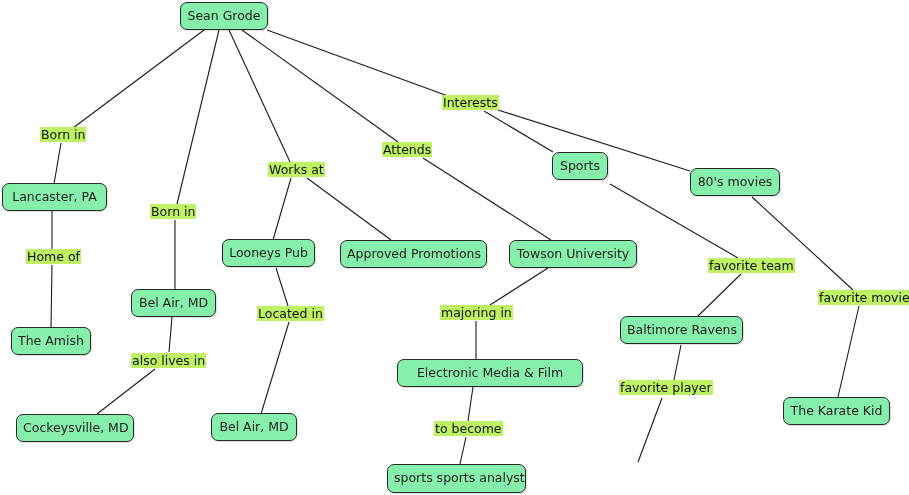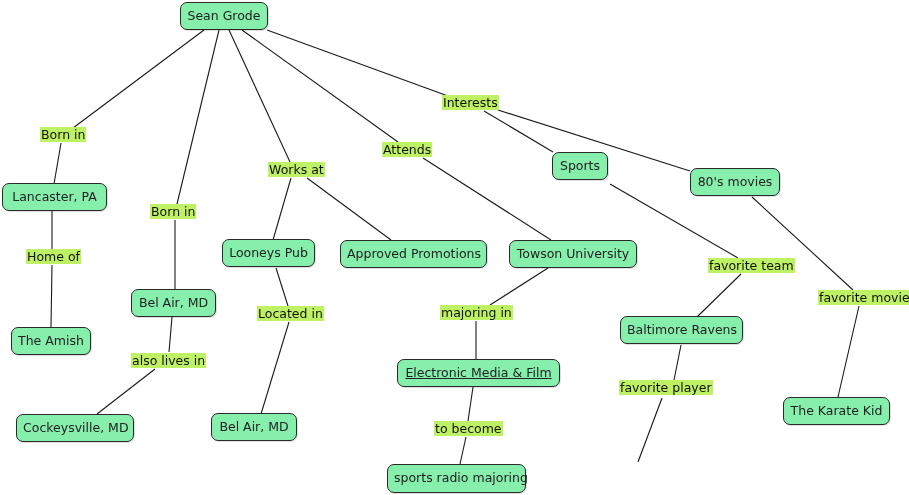--- a/index.html
+++ b/index.html
@@ -78,19 +78,19 @@
 
   <div class="node" style="left:180px;top:2px;width:88px;">Sean Grode</div>
   <div class="node" style="left:2px;top:183px;width:105px;">Lancaster, PA</div>
   <div class="node" style="left:11px;top:327px;width:80px;">The Amish</div>
   <div class="node" style="left:131px;top:289px;width:85px;">Bel Air, MD</div>
   <div class="node" style="left:16px;top:414px;width:118px;">Cockeysville, MD</div>
   <div class="node" style="left:222px;top:239px;width:93px;">Looneys Pub</div>
   <div class="node" style="left:340px;top:240px;width:147px;">Approved Promotions</div>
   <div class="node" style="left:211px;top:413px;width:86px;">Bel Air, MD</div>
   <div class="node" style="left:509px;top:240px;width:128px;">Towson University</div>
-  <div class="node" style="left:397px;top:359px;width:163px;text-decoration:underline;">Electronic Media &amp; Film</div>
-  <div class="node" style="left:387px;top:464px;width:139px;height:29px;">sports radio majoring</div>
+  <div class="node" style="left:397px;top:359px;width:186px;">Electronic Media &amp; Film</div>
+  <div class="node" style="left:387px;top:464px;width:139px;height:29px;">sports sports analyst</div>
   <div class="node" style="left:552px;top:152px;width:56px;">Sports</div>
   <div class="node" style="left:690px;top:168px;width:90px;">80's movies</div>
   <div class="node" style="left:620px;top:316px;width:123px;">Baltimore Ravens</div>
   <div class="node" style="left:783px;top:397px;width:107px;">The Karate Kid</div>
 </div>
 
 </body></html>

